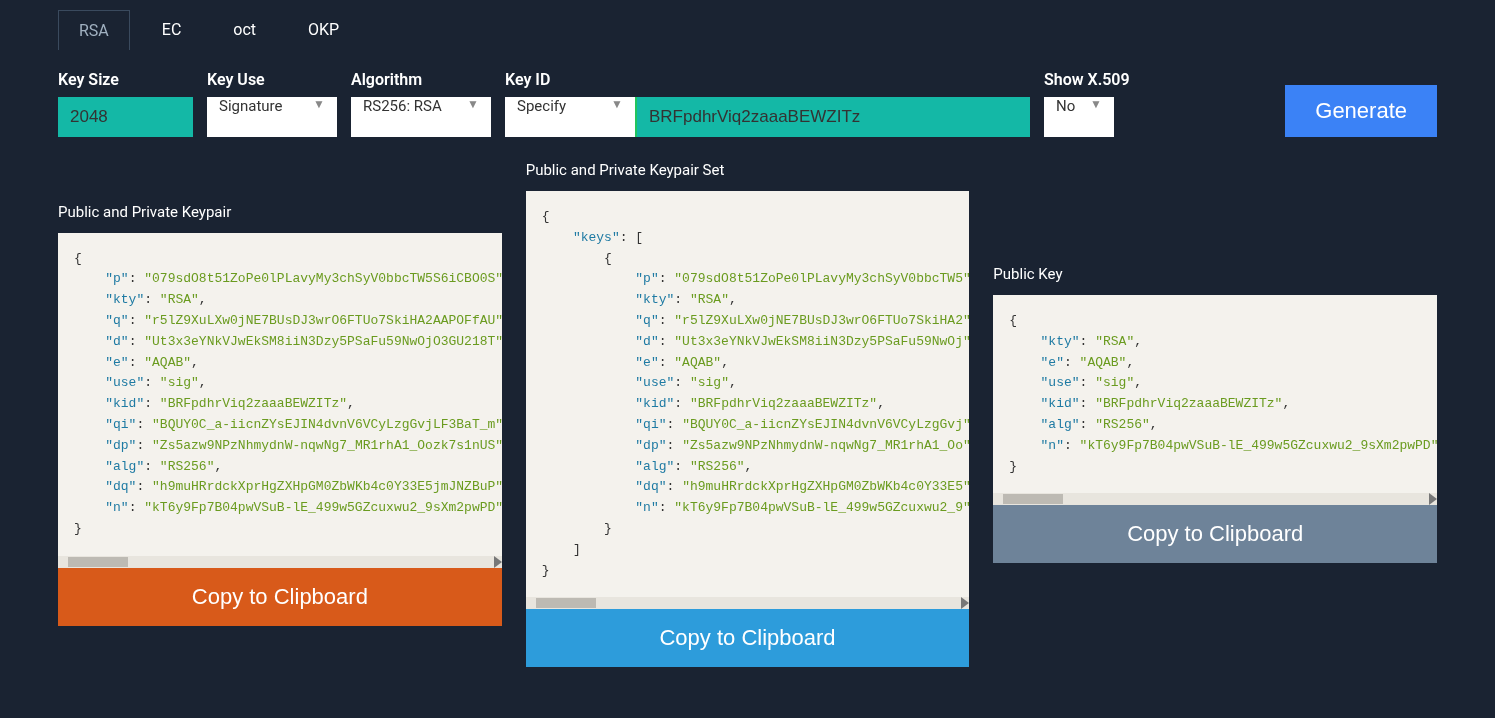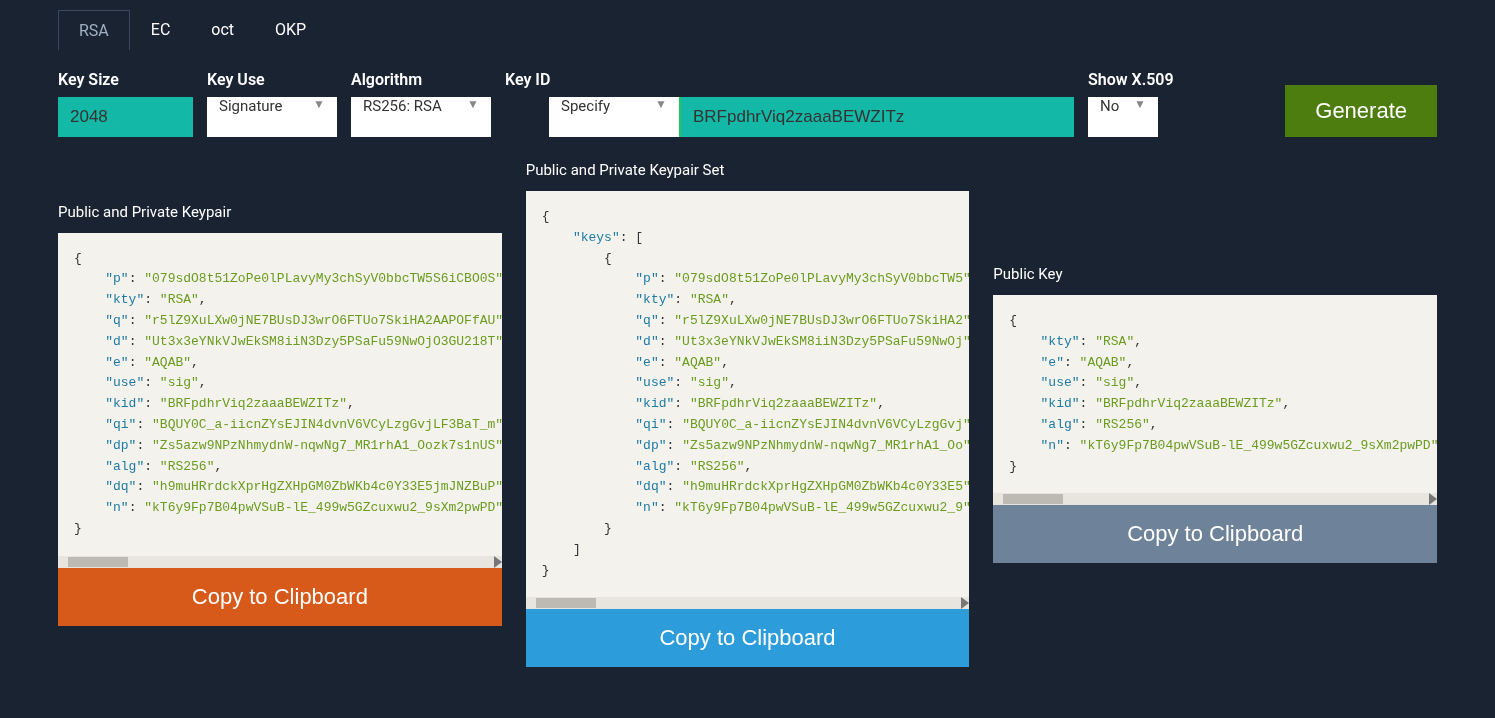--- a/index.html
+++ b/index.html
@@ -6,21 +6,21 @@
 body {
   background: #1a2332;
   font-family: -apple-system, BlinkMacSystemFont, "Segoe UI", Roboto, "Helvetica Neue", Arial, sans-serif;
   color: #fff;
   padding: 0;
   width: 1495px;
 }
 .container { padding: 10px 58px; }
 .tabs {
   display: flex;
-  gap: 1px;
+  gap: 12px;
   margin-bottom: 20px;
 }
 .tab {
   padding: 10px 20px;
   color: #fff;
   cursor: pointer;
   font-size: 16px;
 }
 .tab.active {
   background: #1a2332;
@@ -62,24 +62,24 @@
 }
 .select-wrap .caret {
   margin-left: auto;
   color: #888;
   font-size: 12px;
 }
 .key-use-select { width: 130px; }
 .algorithm-select { width: 140px; }
 .keyid-select { width: 130px; }
 .keyid-input { width: 395px; border-left: 2px solid #22c55e; }
-.keyid-row { display: flex; margin-left: 44px; }
+.keyid-row { display: flex; }
 .x509-select { width: 70px; }
 .generate-btn {
-  background: #4d7c0f;
+  background: #3b82f6;
   color: #fff;
   border: none;
   padding: 12px 30px;
   height: 52px;
   font-size: 22px;
   font-weight: 400;
   cursor: pointer;
   margin-left: auto;
 }
 .panels {

